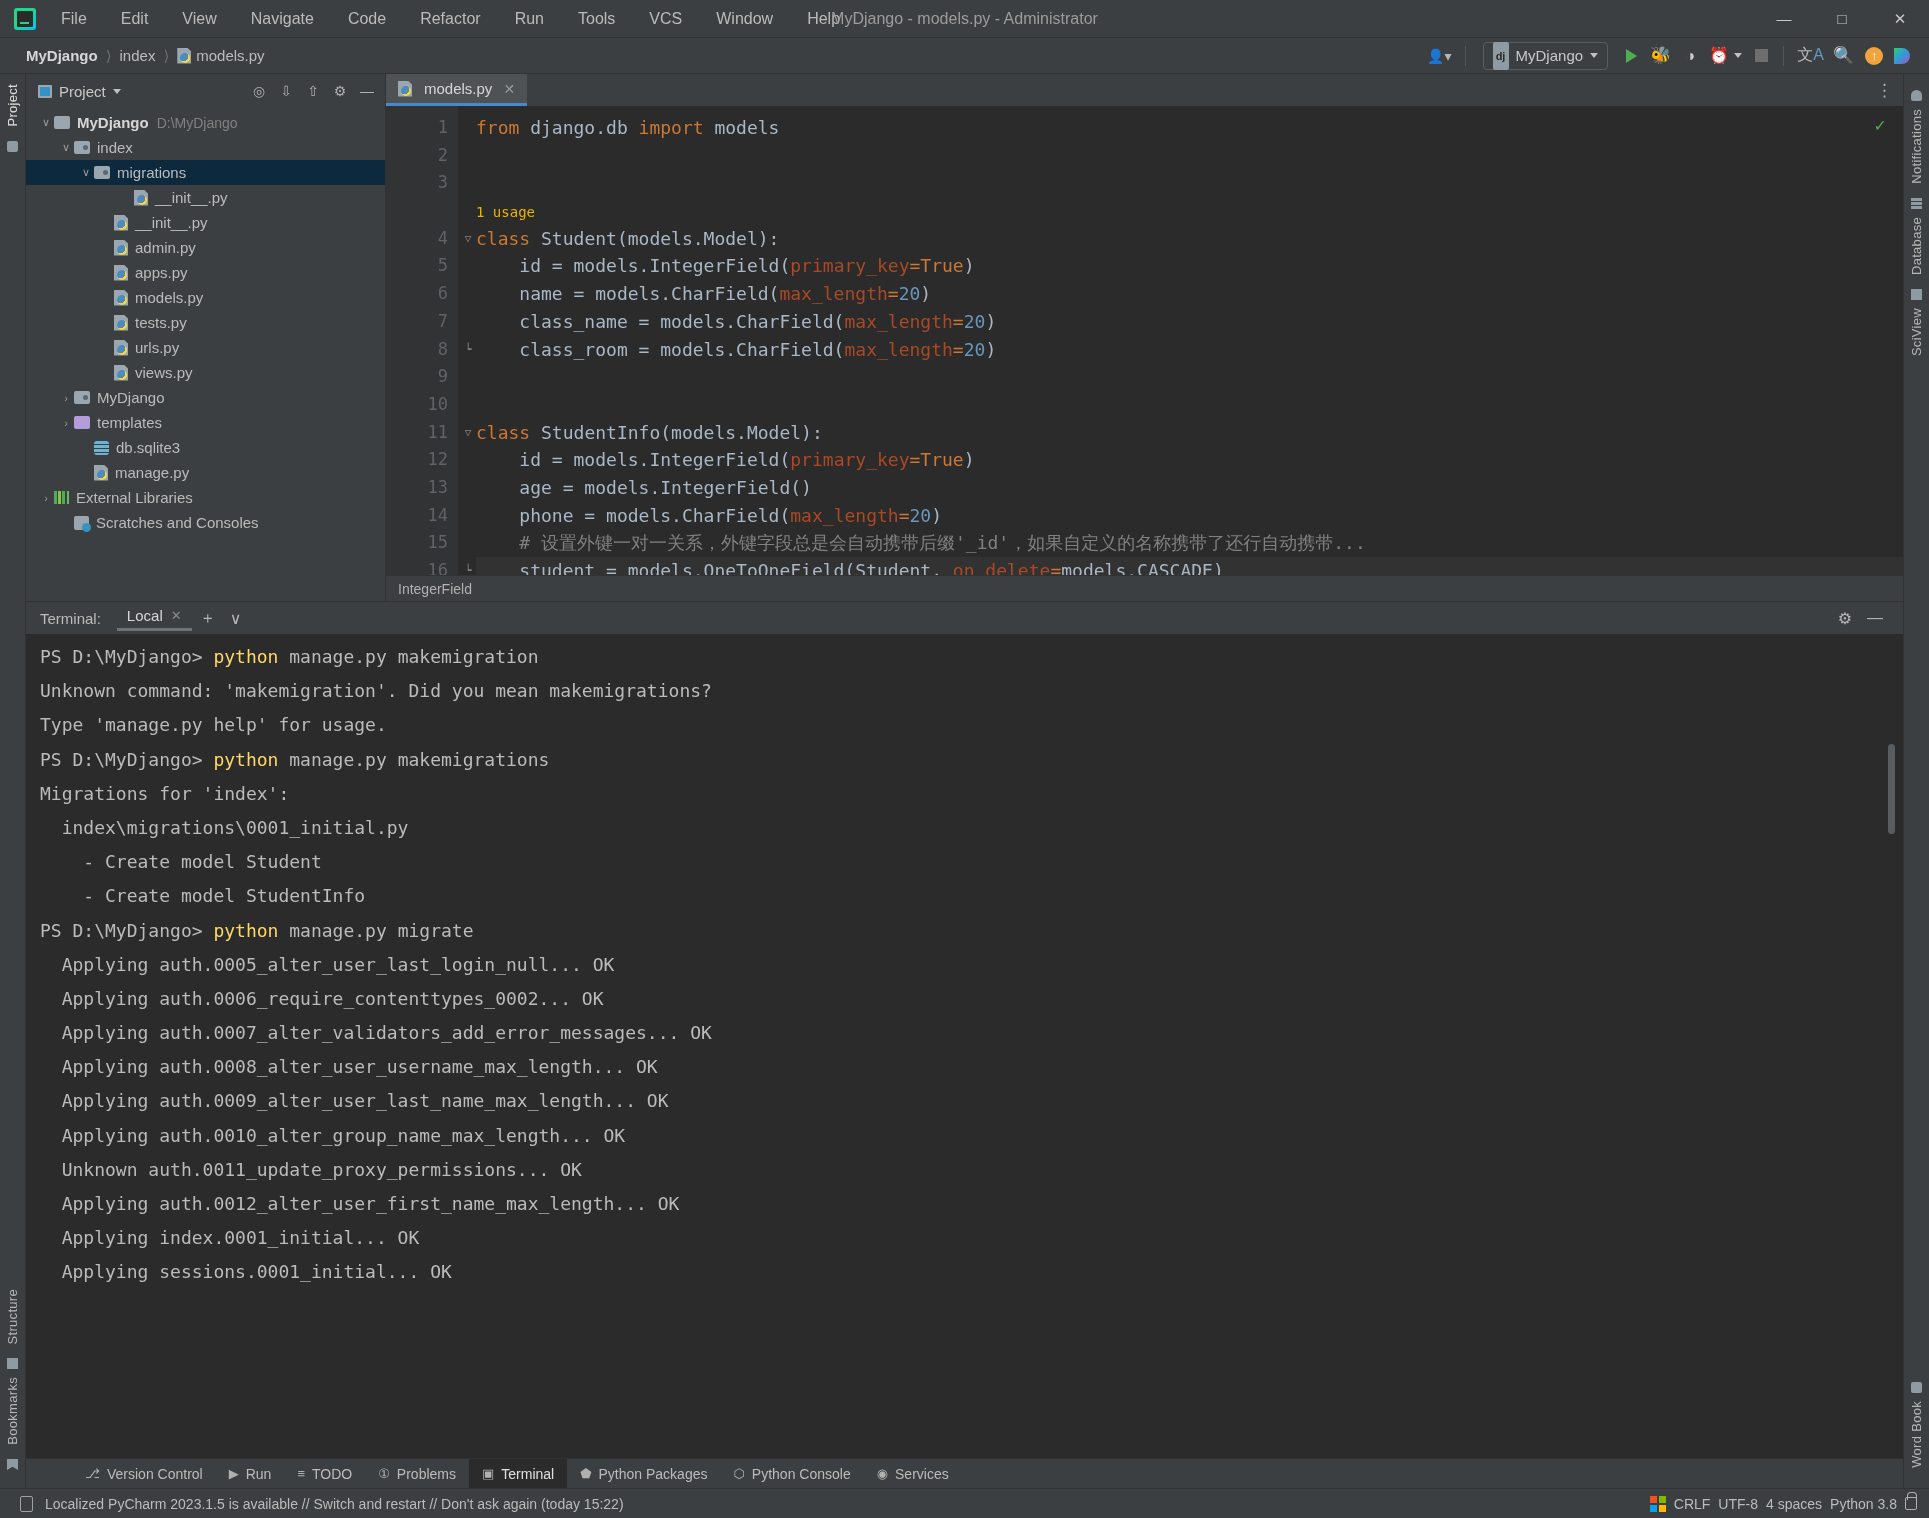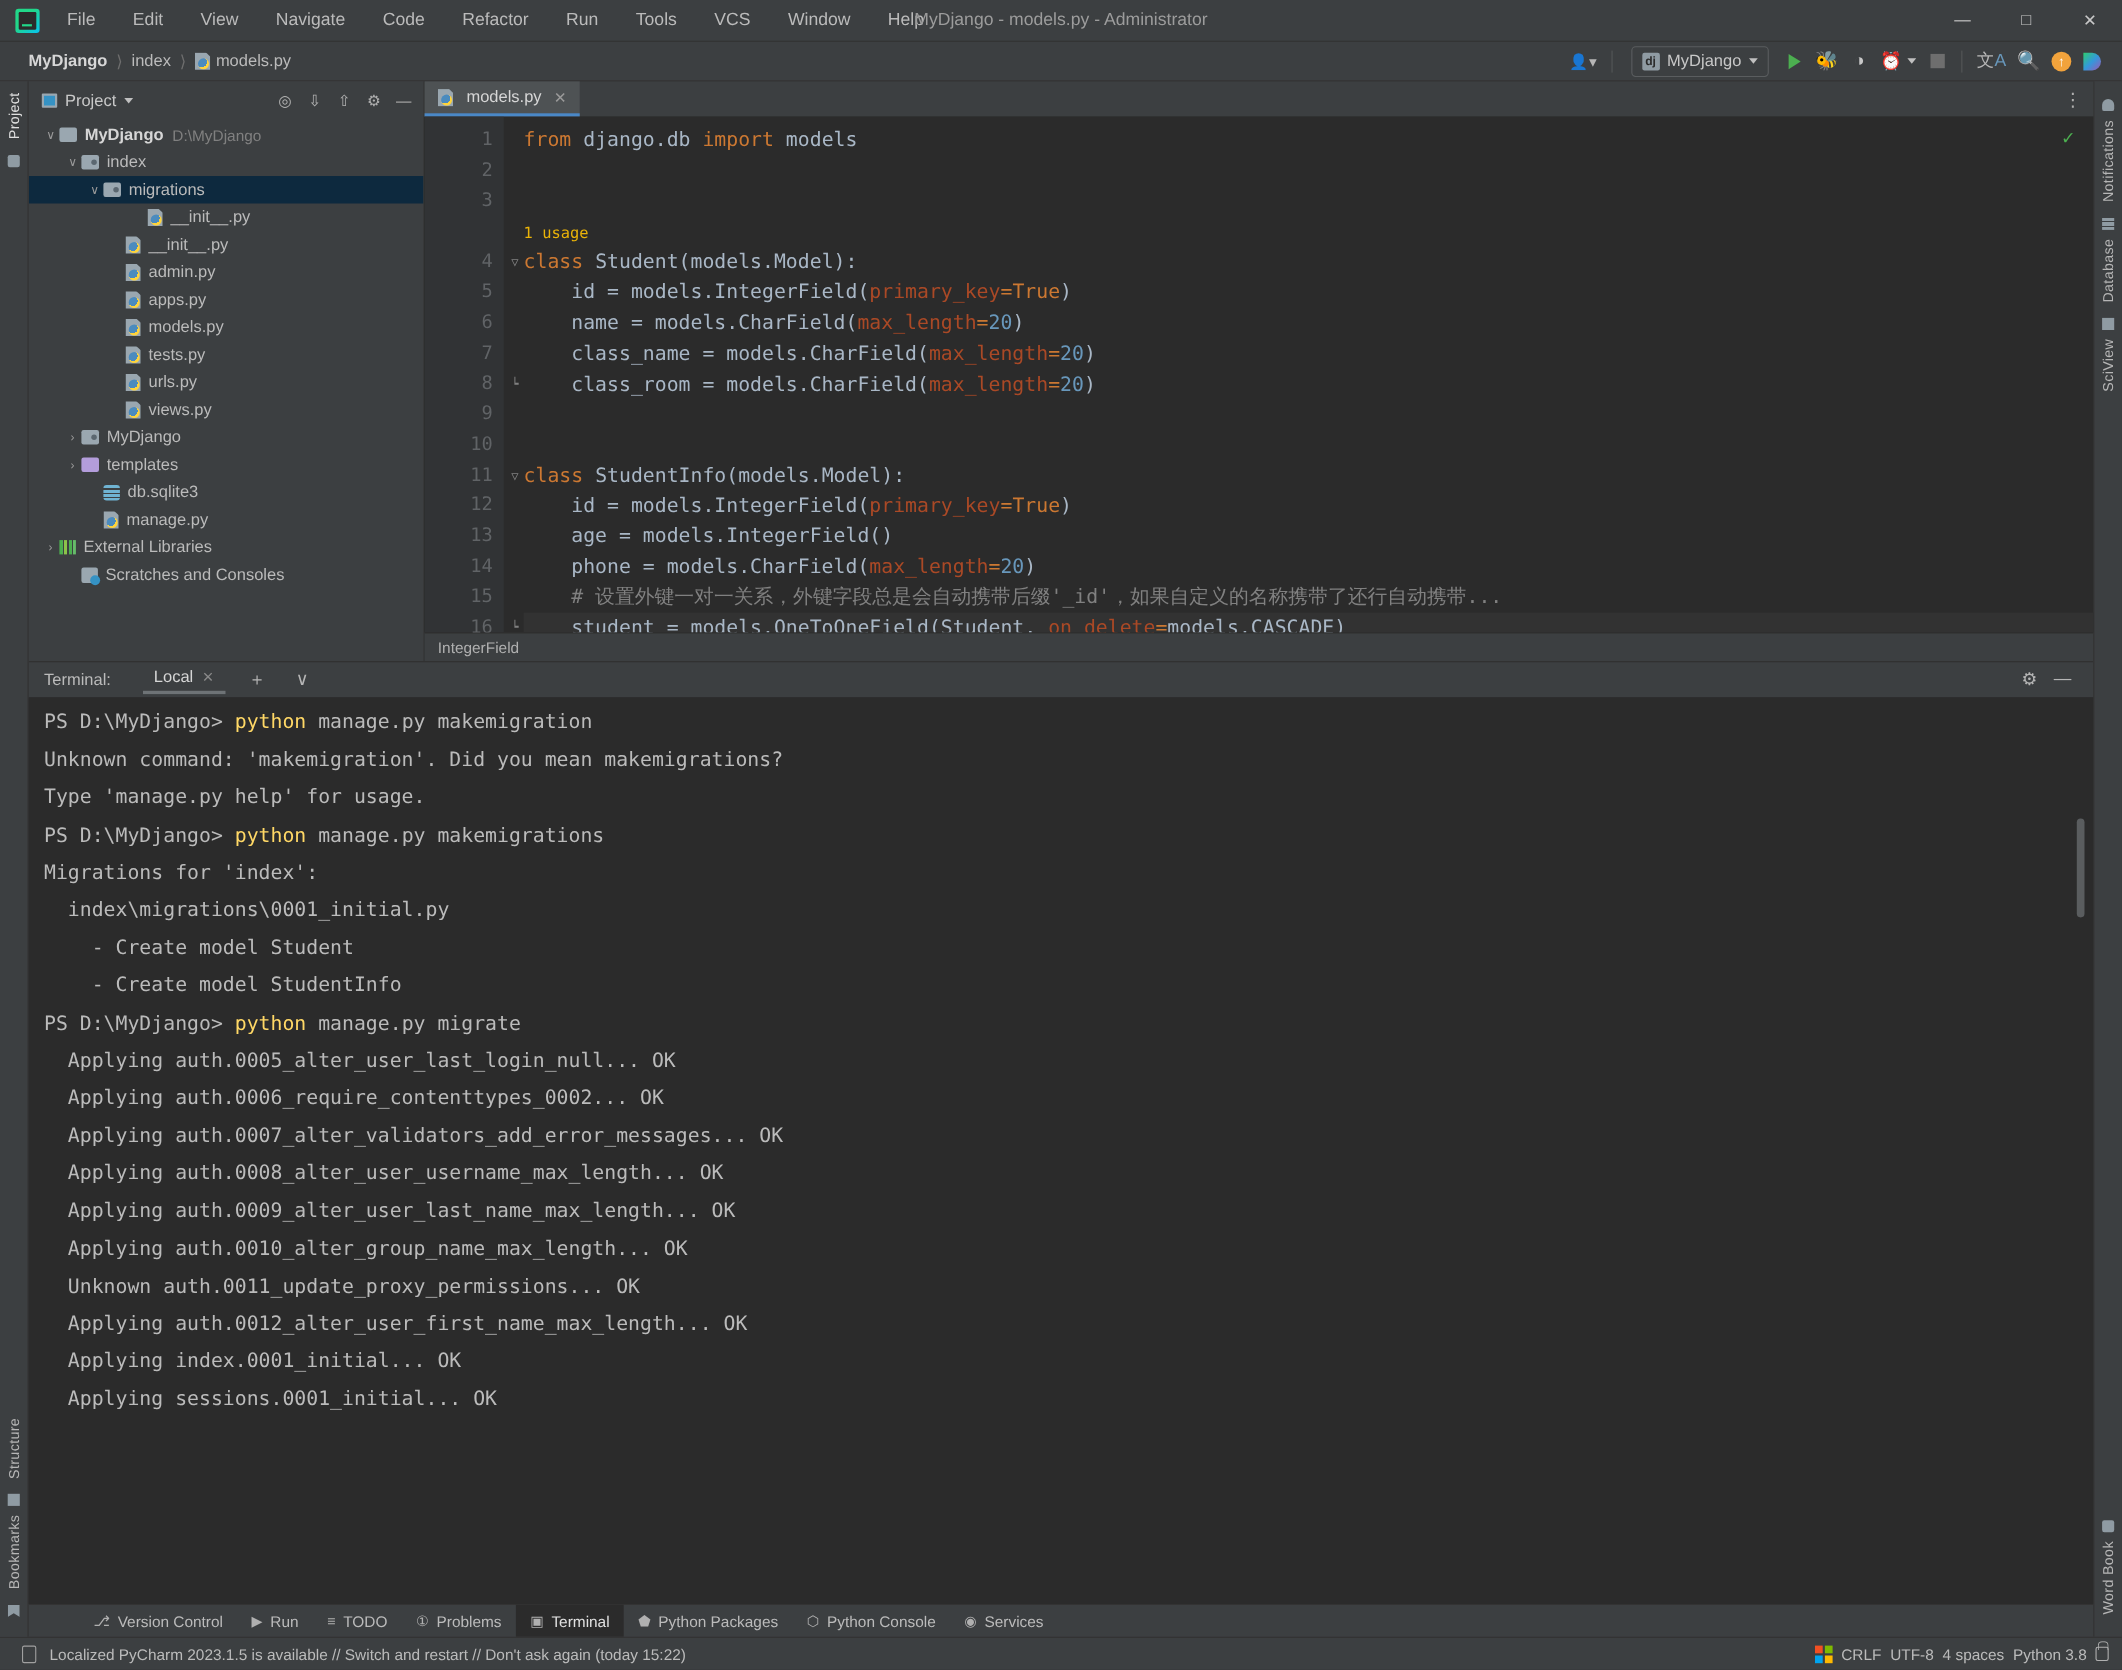--- a/index.html
+++ b/index.html
@@ -82,21 +82,21 @@
   .nav-btn {
     height: 28px; min-width: 26px; display:flex; align-items:center; justify-content:center;
     color:#b6b6b6; font-size:14px; padding:0 4px; border-radius:3px;
   }
   .runcfg {
     display:flex; align-items:center; gap:7px; height:28px; padding:0 9px;
     border:1px solid #5a5d5f; border-radius:4px; color:#c8c8c8; font-size:15px;
     margin:0 8px;
   }
   .dj-ico{
-    width:16px;height:16px;background:#8f9ba3;border-radius:2px;color:#2b2b2b;
+    width:16px;height:28px;background:#8f9ba3;border-radius:2px;color:#2b2b2b;
     font-size:11px;display:flex;align-items:center;justify-content:center;font-weight:bold;
   }
   .tri-right{
     width:0;height:0;border-left:11px solid #4caf50;
     border-top:7px solid transparent;border-bottom:7px solid transparent;
   }
   .caret-d{ width:0;height:0;border-top:5px solid #c0c0c0;border-left:4px solid transparent;border-right:4px solid transparent;}
   .sep-v{ width:1px; height:20px; background:#545758; margin:0 7px; }
 
   
@@ -210,21 +210,21 @@
   .ok-check { position:absolute; right:16px; top:10px; color:#4caf50; font-size:16px;}
   .breadcrumb-bot {
     height: 26px; background:#3c3f41; color:#b0b0b0; font-size:14px;
     display:flex; align-items:center; padding-left:12px; border-top:1px solid #323232;
   }
 
   
   .terminal { flex:1; display:flex; flex-direction:column; min-height:0; background:#2b2b2b; border-top:1px solid #323232;}
   .term-head {
     height: 32px; min-height:32px; background:#3c3f41; display:flex; align-items:center;
-    padding-left: 14px; gap: 17px;
+    padding-left: 14px; gap: 4px;
   }
   .term-label{ color:#bbbbbb; font-size:15px; margin-right:12px;}
   .term-tab {
     display:flex; align-items:center; gap:8px; padding: 2px 10px 4px 10px;
     color:#d6d6d6; font-size:15px; border-bottom:3px solid #6e7376;
   }
   .term-tab .x{ color:#8a8a8a; font-size:13px;}
   .term-head-btn{ width:24px;height:24px;display:flex;align-items:center;justify-content:center;color:#b6b6b6;font-size:16px;border-radius:3px;}
   .term-head-right{ margin-left:auto; display:flex; gap:6px; padding-right:16px;}
   .term-body {

